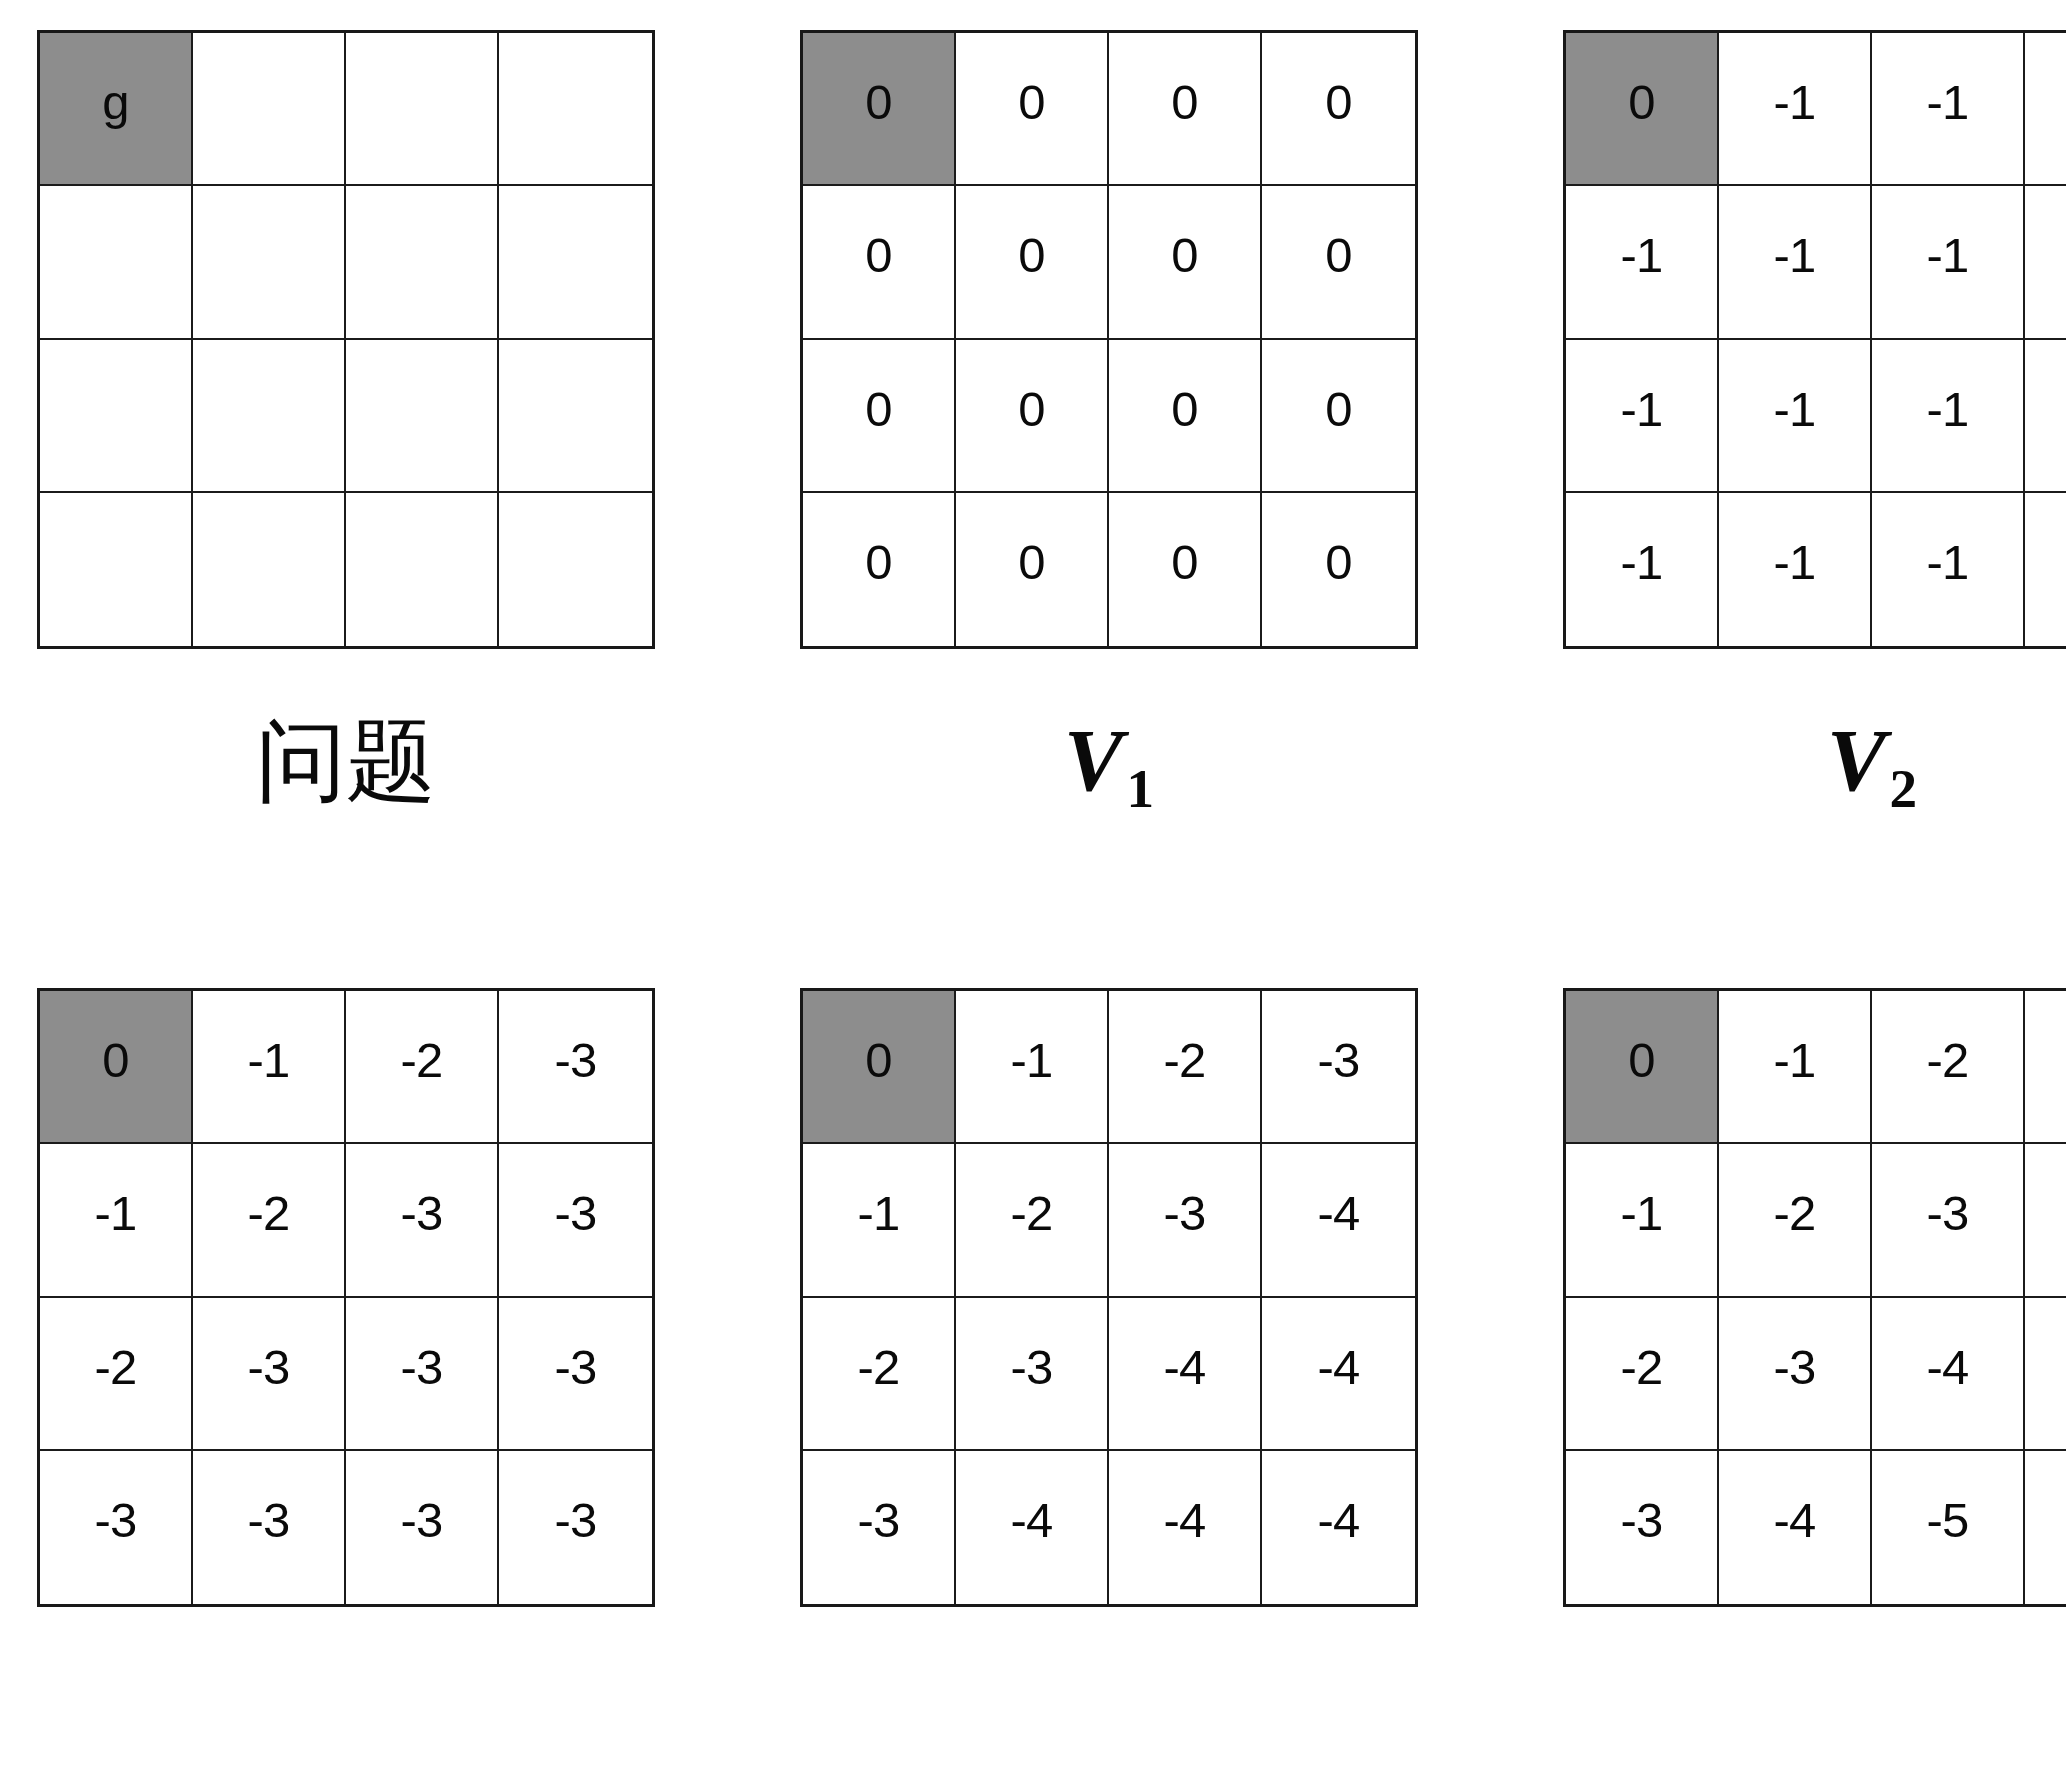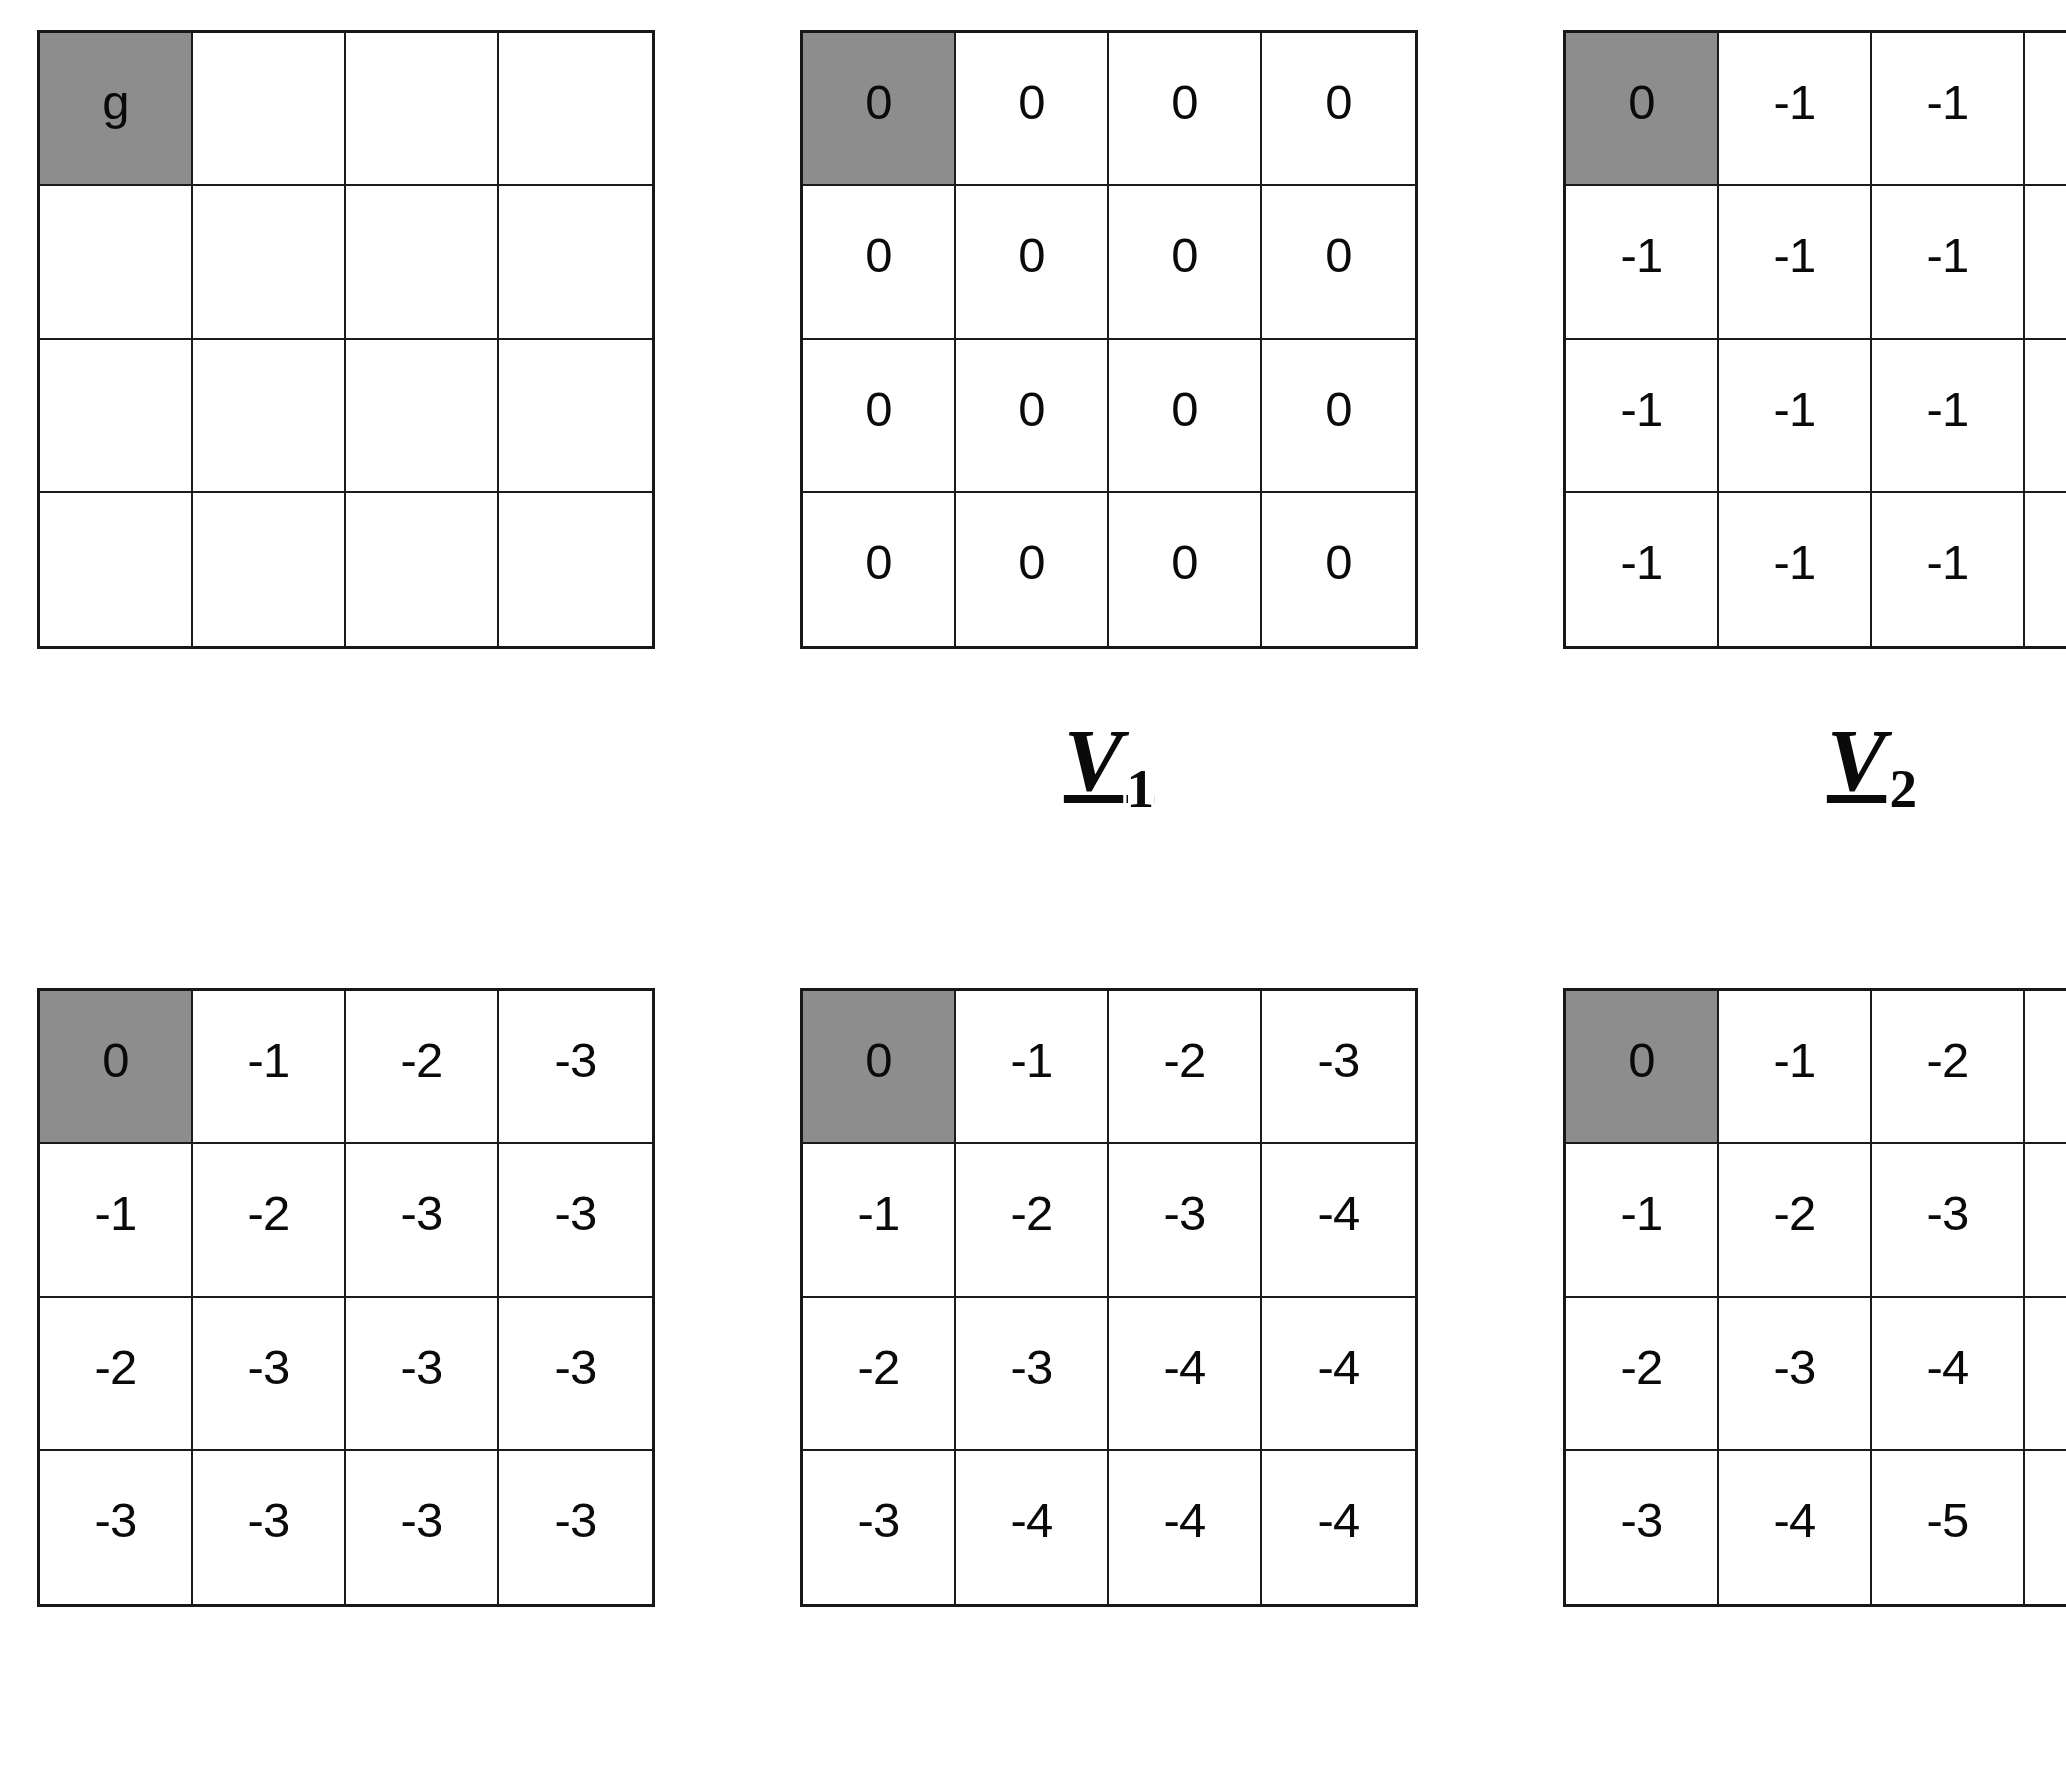--- a/index.html
+++ b/index.html
@@ -77,21 +77,20 @@
     font-family: "DejaVu Serif", "Liberation Serif", serif;
     font-size: 90px;
     line-height: 1;
   }
 
   .caption.math {
     font-family: "Liberation Serif", "DejaVu Serif", serif;
     font-size: 89px;
     line-height: 1;
     font-weight: bold;
-    text-decoration: underline;
   }
   .caption.math .vsym {
     font-style: italic;
     font-weight: bold;
   }
   .caption.math .vsub {
     font-style: normal;
     font-weight: bold;
     font-size: 0.62em;
     vertical-align: -0.30em;
@@ -115,20 +114,21 @@
       <div class="cell r2 c4"></div>
       <div class="cell r3 c1"></div>
       <div class="cell r3 c2"></div>
       <div class="cell r3 c3"></div>
       <div class="cell r3 c4"></div>
       <div class="cell r4 c1"></div>
       <div class="cell r4 c2"></div>
       <div class="cell r4 c3"></div>
       <div class="cell r4 c4"></div>
     </div>
+  <div class="caption row1 cjk">问题</div>
 </div>
 
 <div class="grid-block row1 col2">
   <div class="grid">
       <div class="cell r1 c1 shaded">
         <span class="cell-value">0</span>
       </div>
       <div class="cell r1 c2">
         <span class="cell-value">0</span>
       </div>

